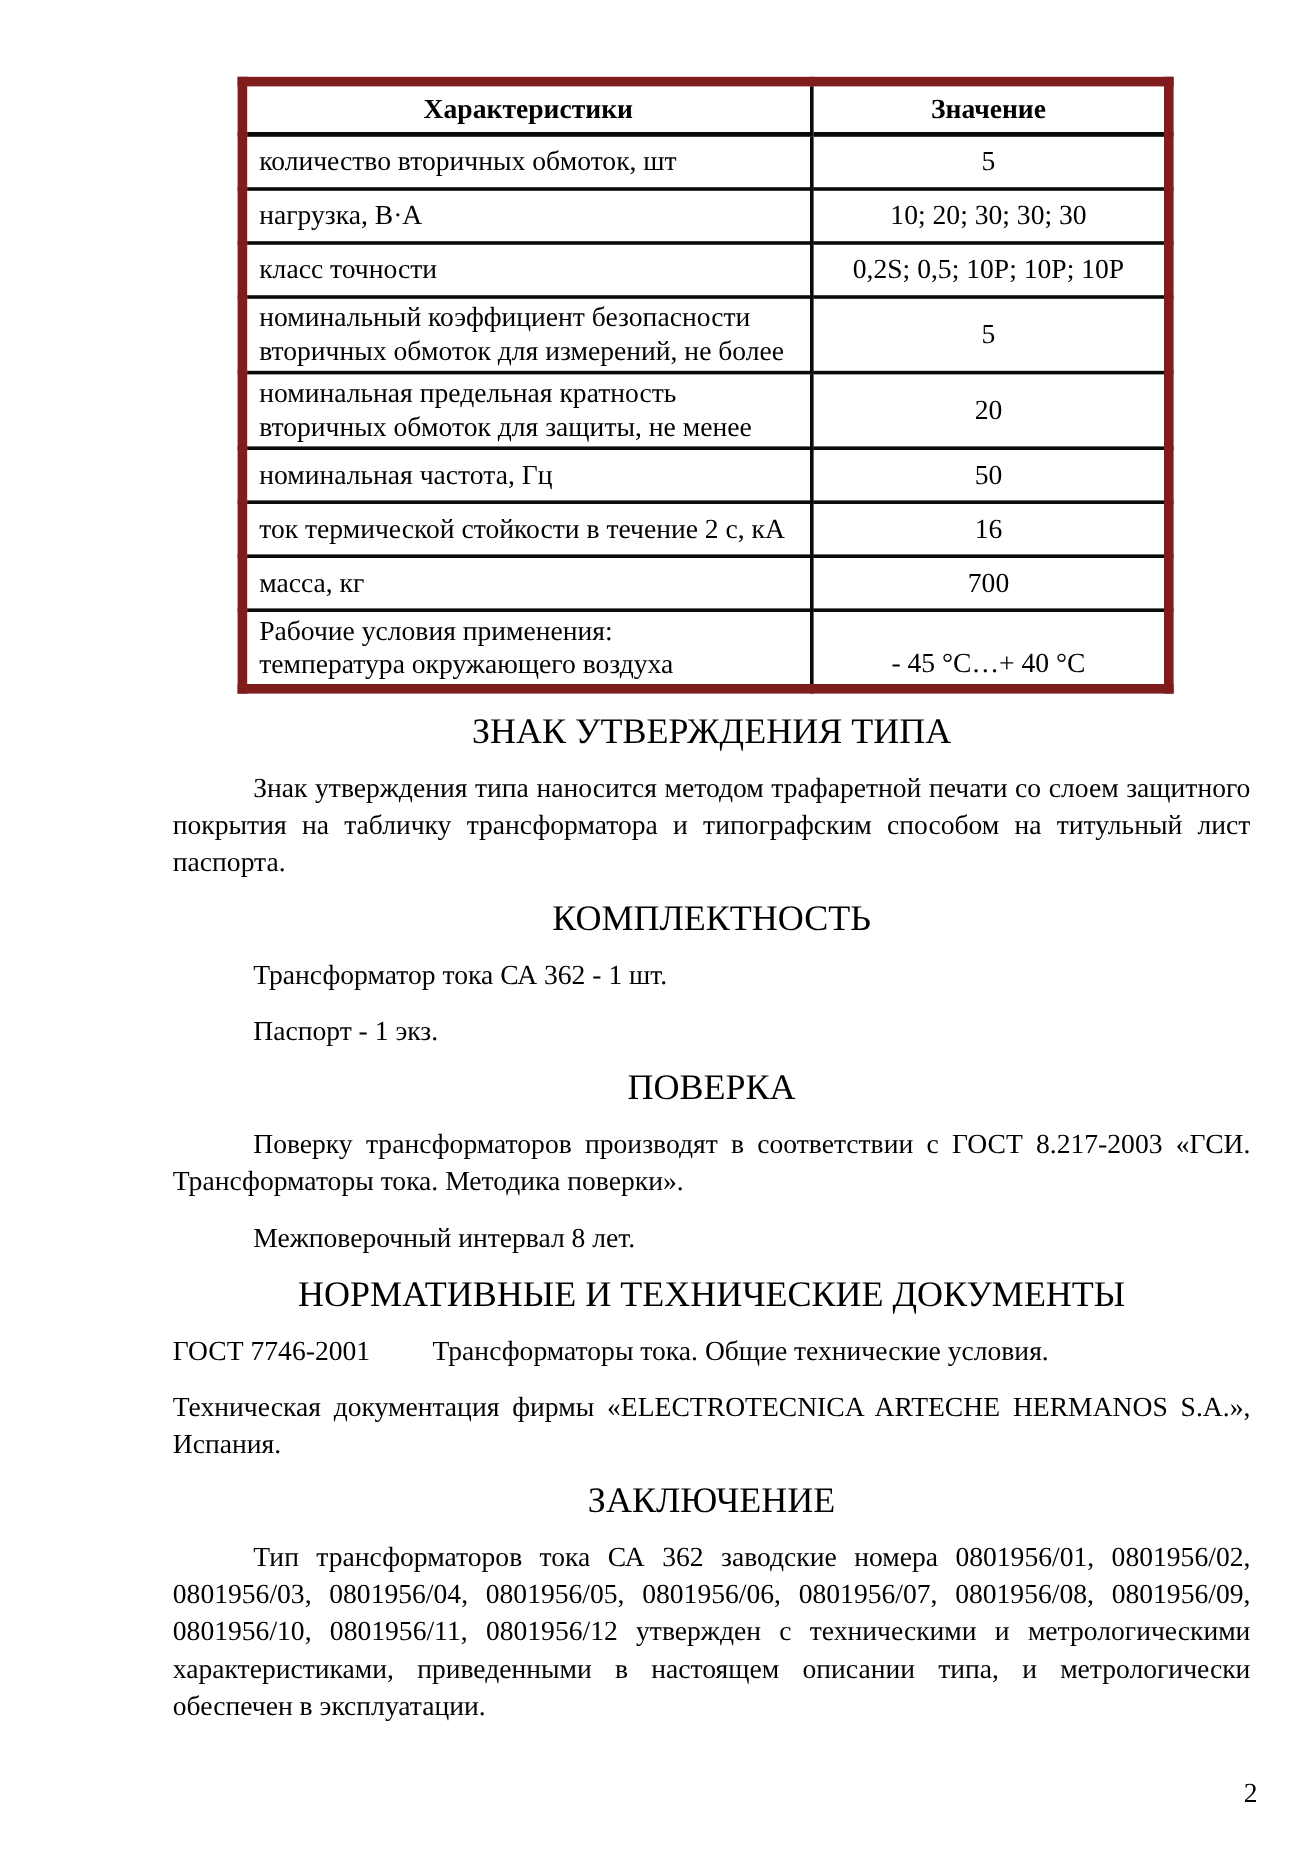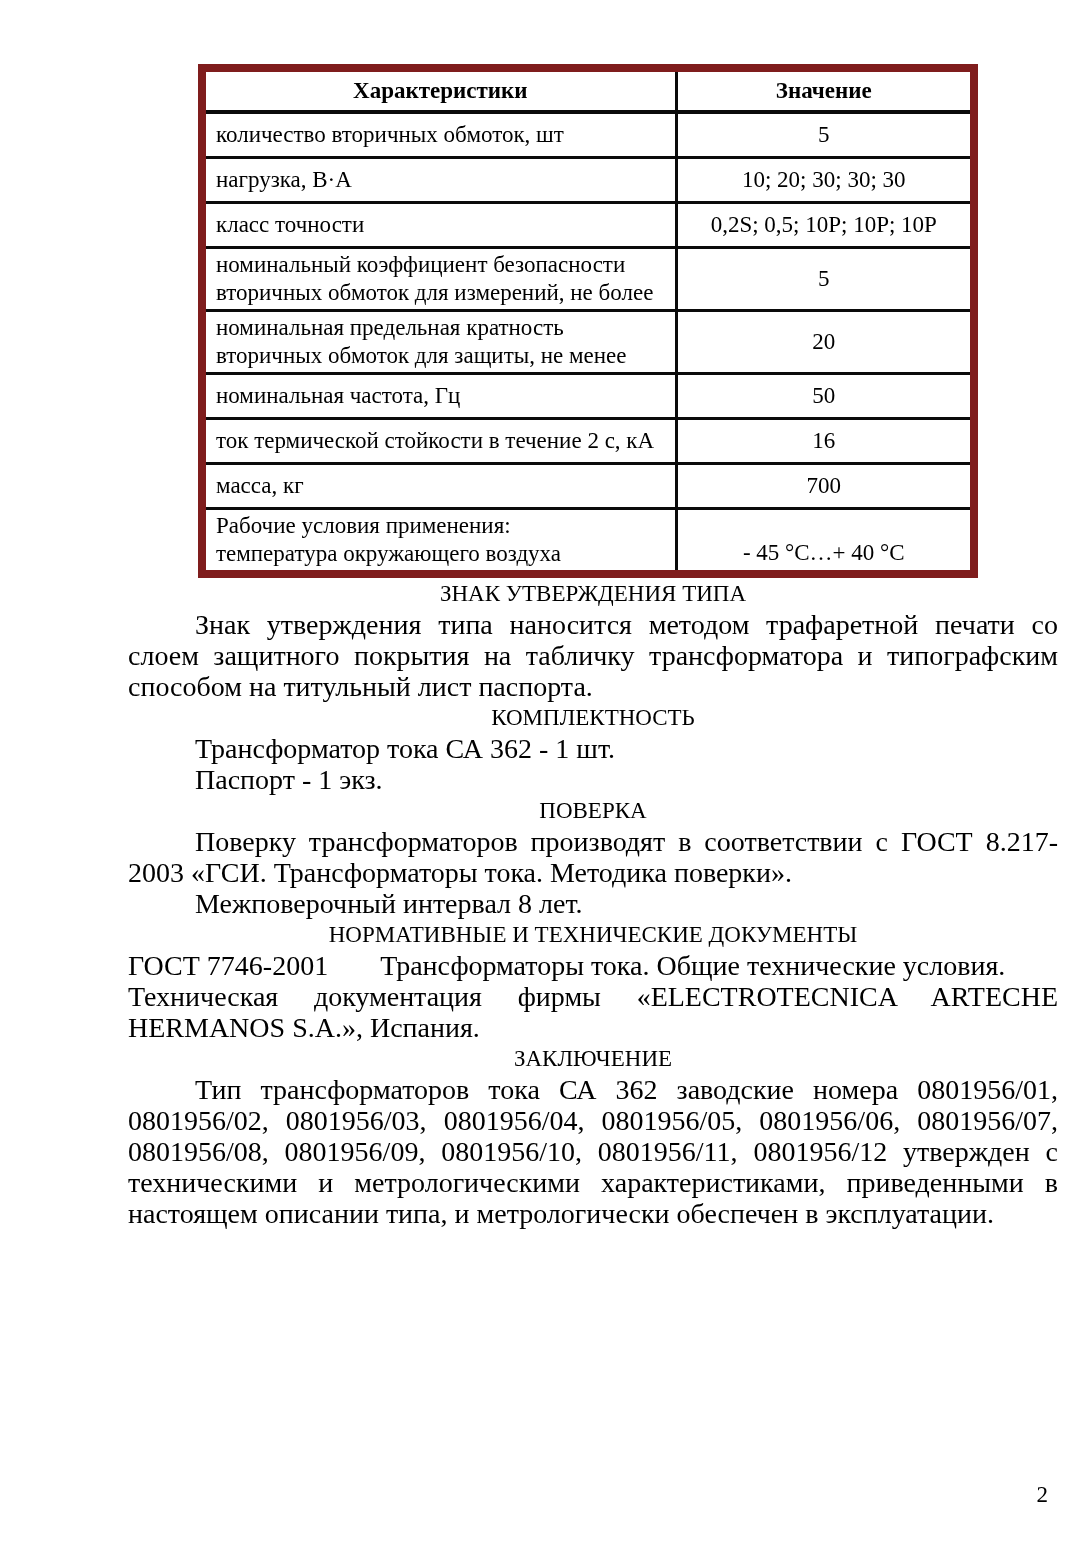--- a/index.html
+++ b/index.html
@@ -59,31 +59,31 @@
   .spec-table tr.single td { height: 38px; }
   .spec-table tr.double td { height: 56px; }
   .spec-table tr.last td { height: 52px; }
   .spec-table tr.last td.value {
     vertical-align: bottom;
     padding-bottom: 3px;
   }
 
   
   h2.sec-heading {
-    font-size: 23px;
+    font-size: 30px;
     font-weight: normal;
     text-align: center;
-    margin: 0;
+    margin: 16px;
     padding: 0;
     line-height: 31px;
   }
   p.body-par {
-    font-size: 28px;
+    font-size: 23px;
     line-height: 31px;
-    margin: 0;
+    margin: 16px;
     padding: 0;
   }
   .just { text-align: justify; }
   .indent { text-indent: 67px; }
 
   .h-type-approval { margin-top: 30px; }
   .p-type-approval { margin-top: 18px; }
   .h-completeness  { margin-top: 18px; }
   .p-complete-1    { margin-top: 15px; }
   .h-verification  { margin-top: 15px; }

